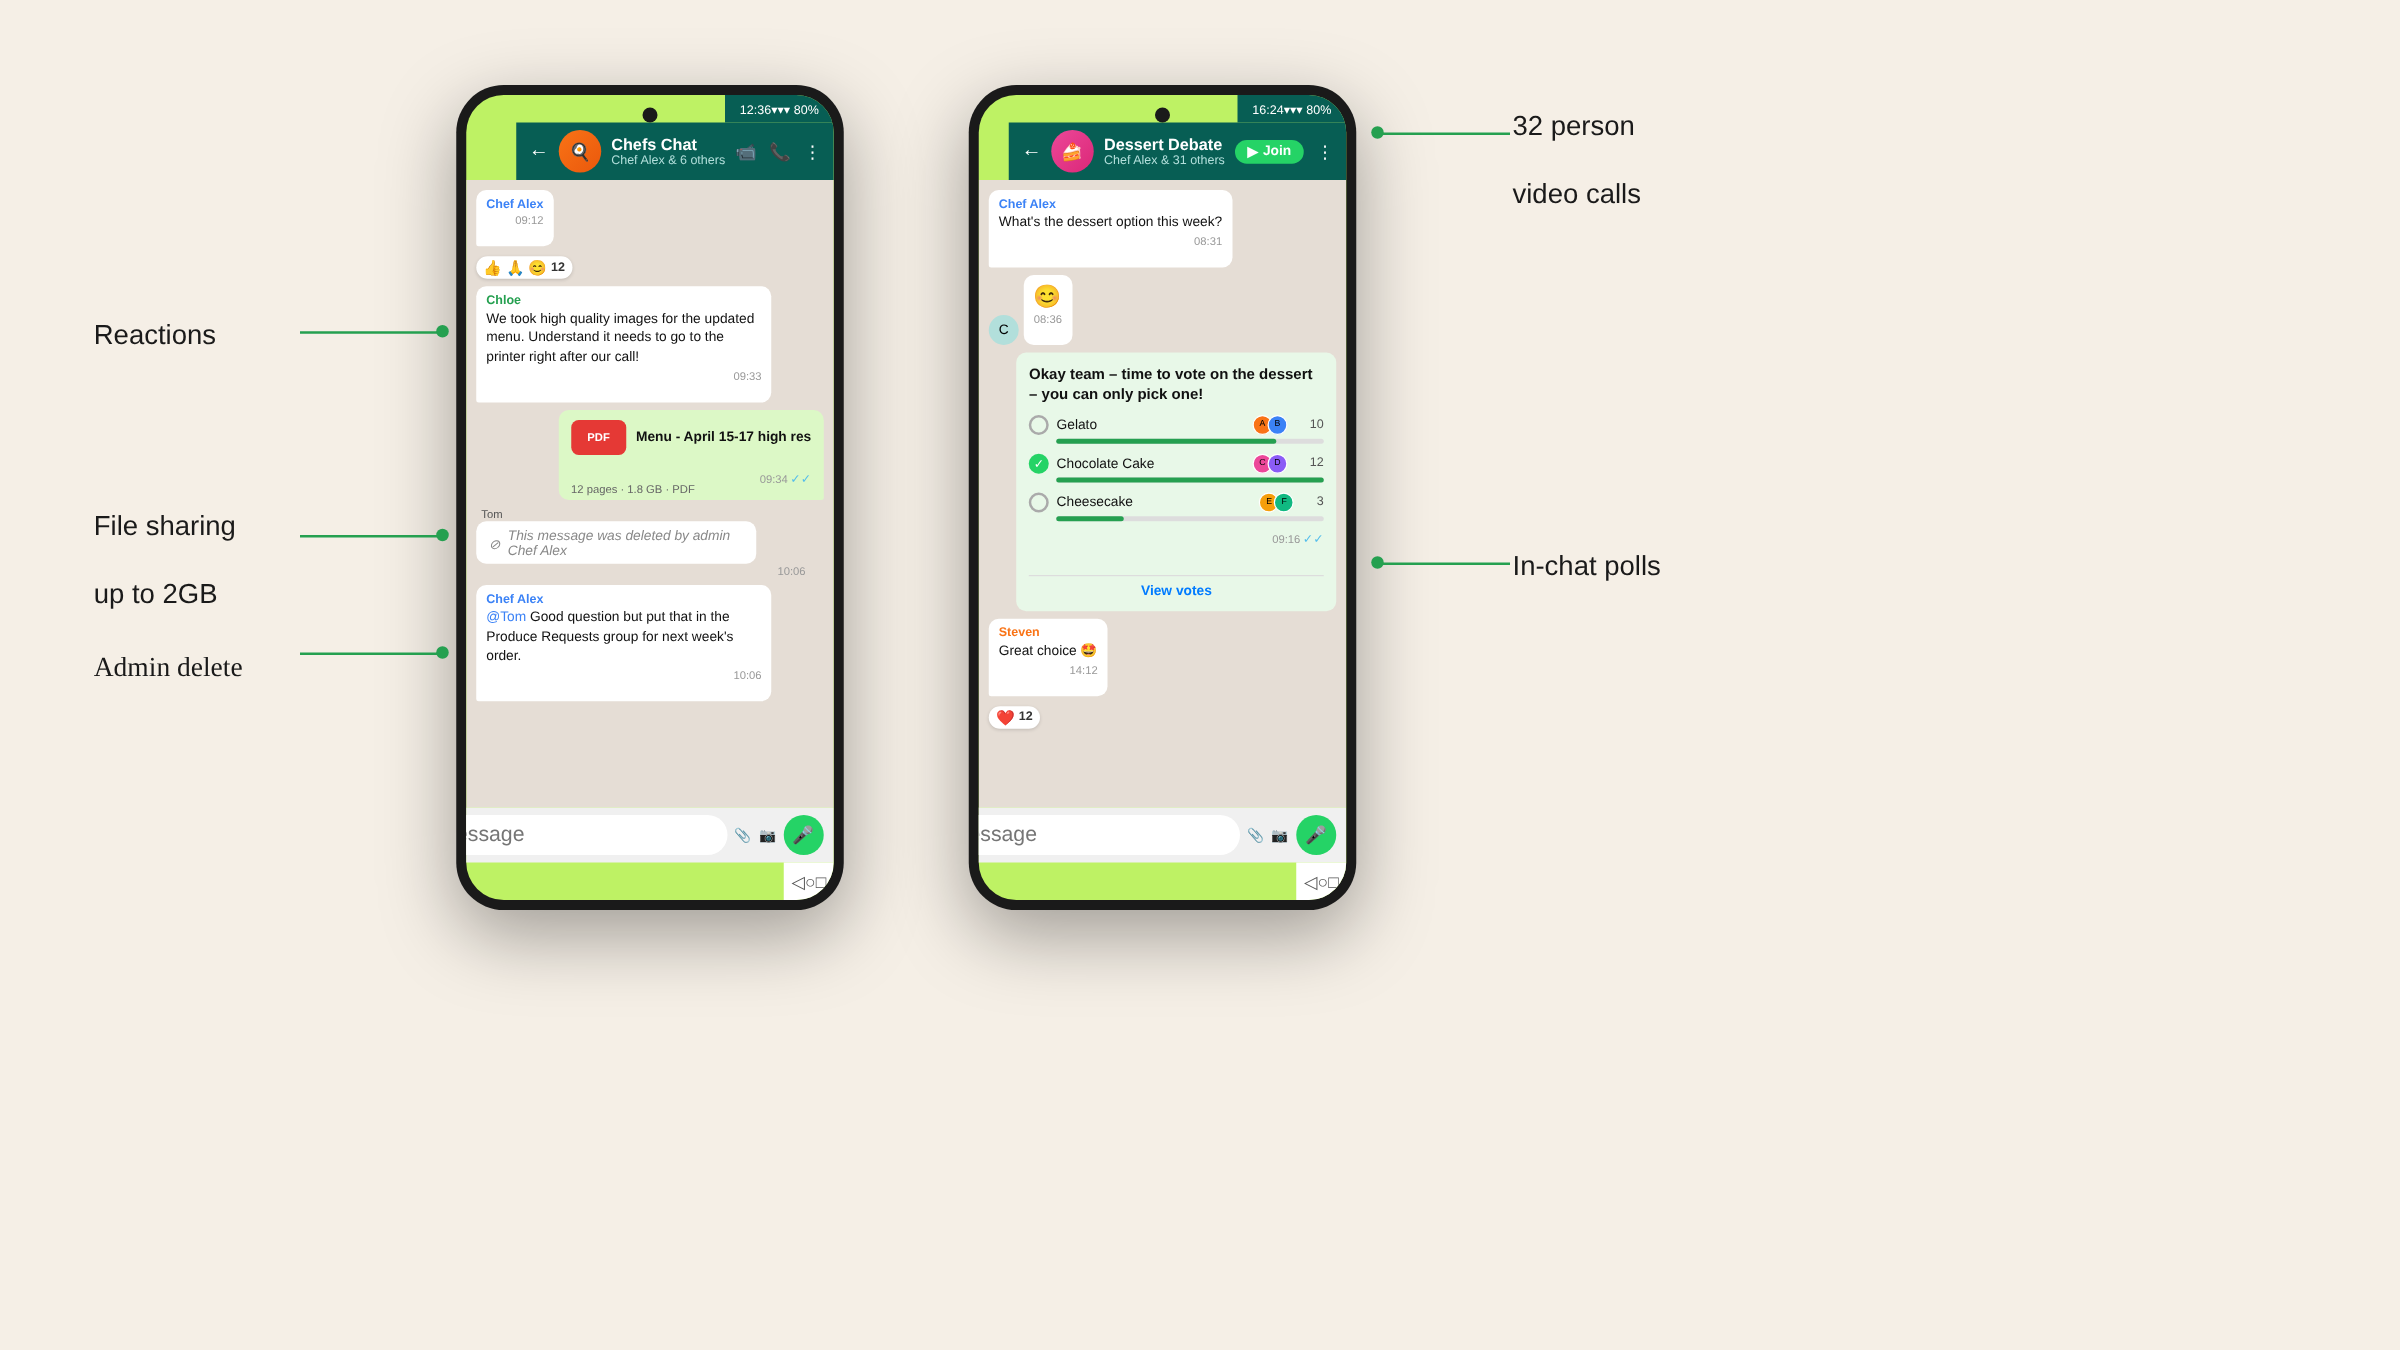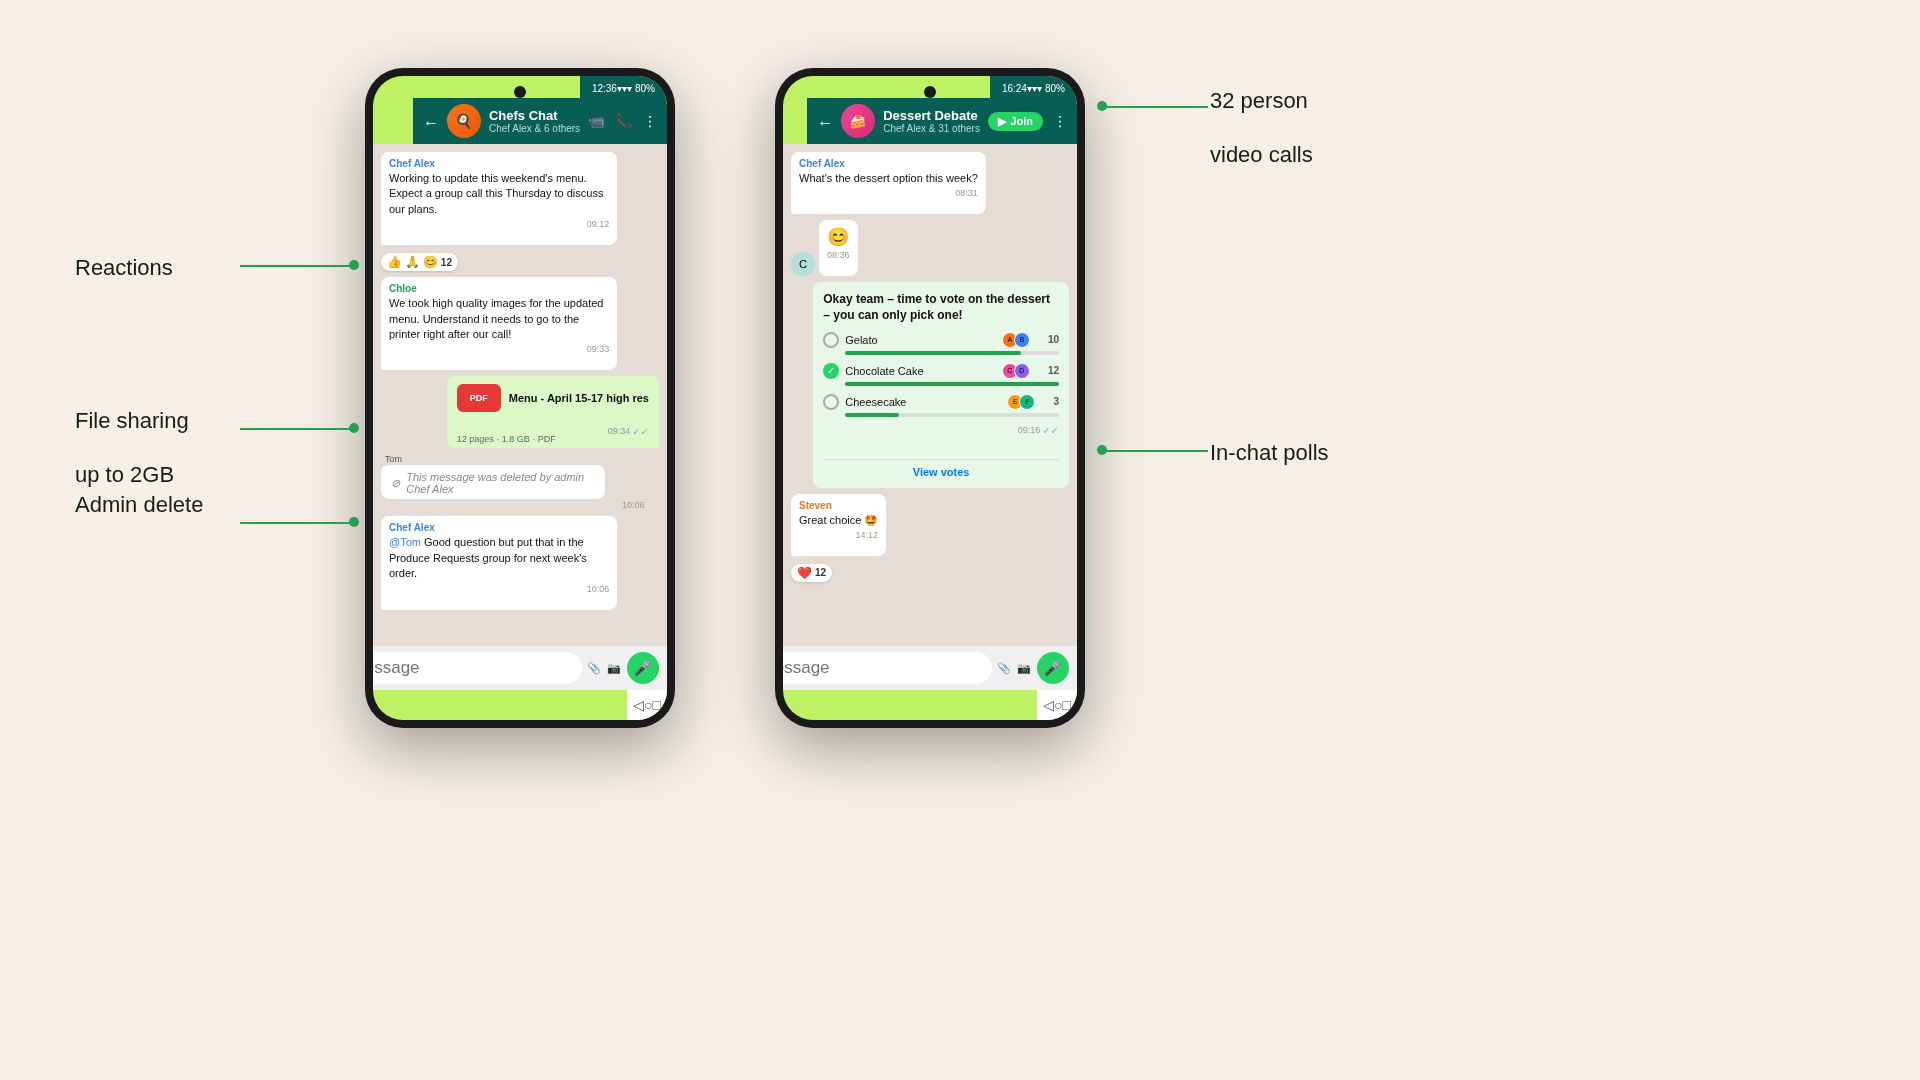--- a/index.html
+++ b/index.html
@@ -242,21 +242,21 @@
       width: 16px; height: 16px;
       border-radius: 50%;
       background: #ccc;
       border: 1px solid white;
       margin-left: -4px;
       font-size: 7px;
       display: flex; align-items: center; justify-content: center;
       overflow: hidden;
     }
     .poll-voter-avatar:first-child { margin-left: 0; }
-    .poll-vote-count { font-size: 10px; color: #555; margin-left: 12px; font-weight: bold; }
+    .poll-vote-count { font-size: 10px; color: #555; margin-left: 12px; }
     .poll-bar-track { height: 4px; background: #ddd; border-radius: 2px; margin-left: 22px; }
     .poll-bar-fill { height: 4px; background: #25a050; border-radius: 2px; }
     .view-votes {
       text-align: center;
       color: #007bff;
       font-size: 11px;
       font-weight: 600;
       margin-top: 23px;
       padding-top: 6px;
       border-top: 1px solid #ddd;
@@ -331,21 +331,20 @@
         <span>📹</span>
         <span>📞</span>
         <span>⋮</span>
       </div>
     </div>
 
     <div class="chat-area">
 
       <div class="msg-incoming">
         <div class="msg-sender sender-blue">Chef Alex</div>
-        <div class="msg-text">Working to update this weekend's menu. Expect a group call this Thursday to discuss our plans.</div>
         <div class="msg-time">09:12</div>
       </div>
       <div class="reaction-bar">
         <span>👍</span>
         <span>🙏</span>
         <span>😊</span>
         <span class="reaction-count">12</span>
       </div>
 
       <div class="msg-incoming">
@@ -531,21 +530,21 @@
 <div class="annotation-line" style="left:240px; top:265px; width:110px;"></div>
 <div class="annotation-dot" style="left:349px; top:260px;"></div>
 
 <div style="position:absolute; left:75px; top:408px;">
   <div class="annotation" style="position:relative;">File sharing</div>
   <div class="annotation" style="position:relative; top:28px;">up to 2GB</div>
 </div>
 <div class="annotation-line" style="left:240px; top:428px; width:110px;"></div>
 <div class="annotation-dot" style="left:349px; top:423px;"></div>
 
-<div class="annotation" style="left:75px; top:492px;">Admin delete</div>
+<div class="annotation" style="left:75px; top:521px;font-family:Liberation Serif, serif;">Admin delete</div>
 <div class="annotation-line" style="left:240px; top:522px; width:110px;"></div>
 <div class="annotation-dot" style="left:349px; top:517px;"></div>
 
 <div style="position:absolute; left:1210px; top:88px;">
   <div class="annotation" style="position:relative;">32 person</div>
   <div class="annotation" style="position:relative; top:28px;">video calls</div>
 </div>
 <div class="annotation-line" style="left:1100px; top:106px; width:108px;"></div>
 <div class="annotation-dot" style="left:1097px; top:101px;"></div>
 

